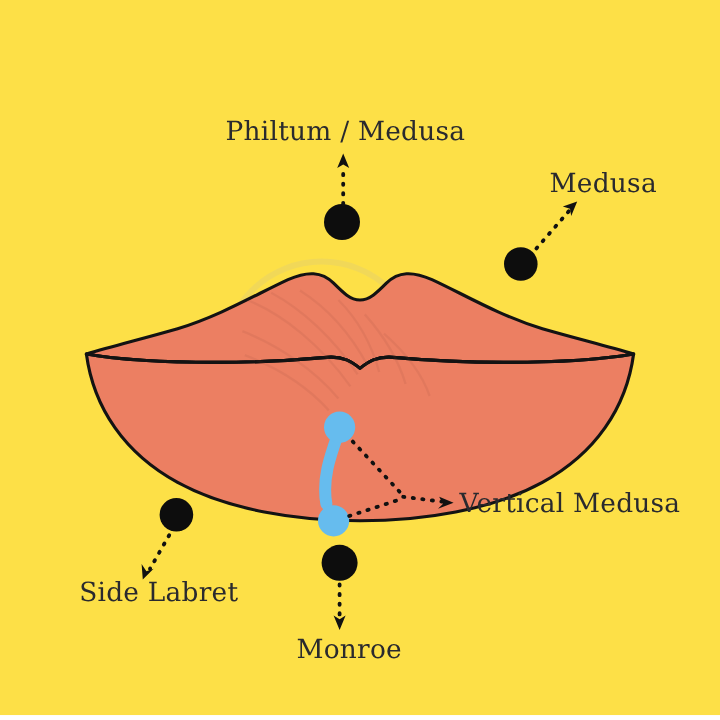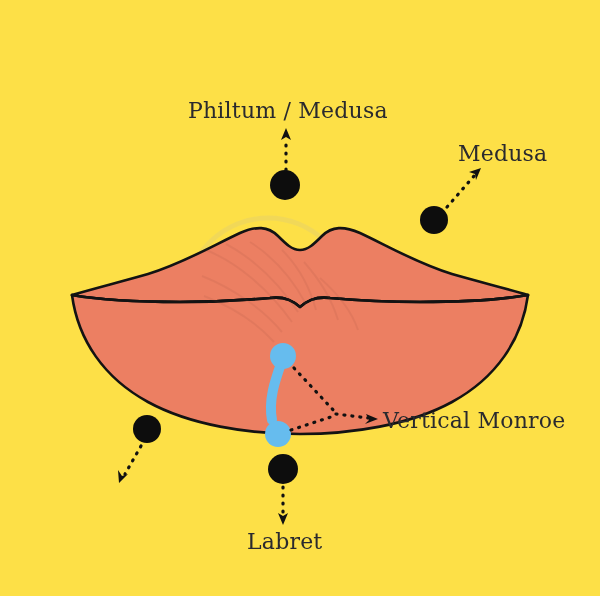--- a/index.html
+++ b/index.html
@@ -169,18 +169,19 @@
       <path d="M 378 419 L 366 414 L 369 420 L 365 424 Z"></path>
       <path d="M 119 483 L 118 470 L 122 476 L 128 474 Z"></path>
       <path d="M 283 525 L 278 513 L 283 516 L 288 513 Z"></path>
     </g>
   </svg>
 
   <div class="anno-label" style="left:188px; top:100px;">Philtum / Medusa</div>
 
   <div class="anno-label" style="left:458px; top:143px;">Medusa</div>
 
-  <div class="anno-label" style="left:383px; top:410px;">Vertical Monroe</div>
+  <div class="anno-label" style="left:383px; top:410px;">Vertical Medusa</div>
 
+  <div class="anno-label" style="left:66px; top:484px;">Side Labret</div>
 
-  <div class="anno-label" style="left:247px; top:531px;">Labret</div>
+  <div class="anno-label" style="left:247px; top:531px;">Monroe</div>
 
 </div>
 
 </body></html>

